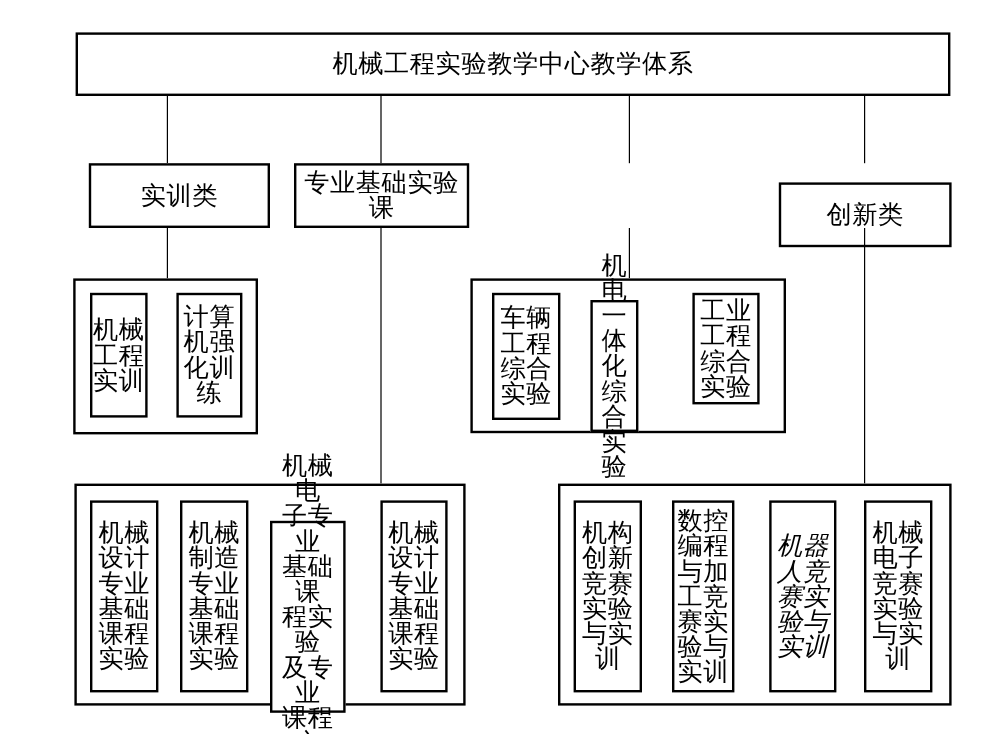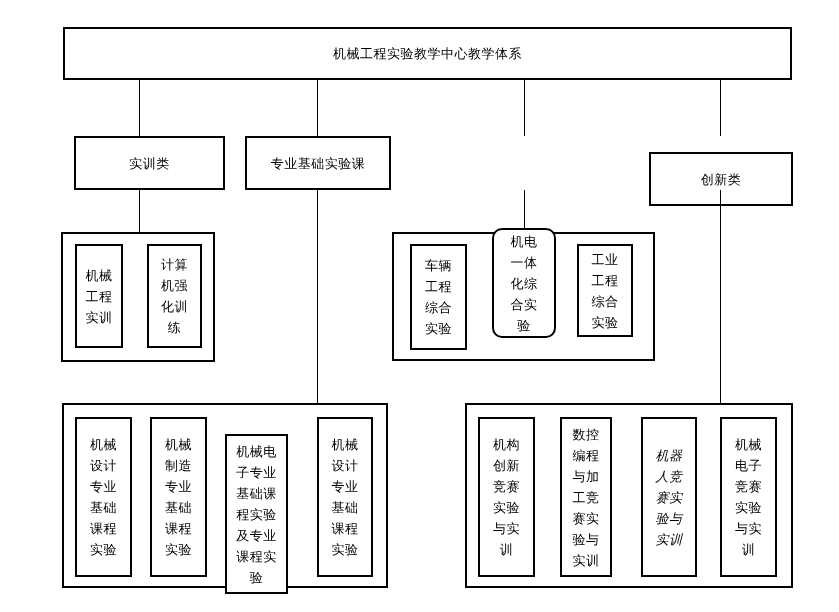--- a/index.html
+++ b/index.html
@@ -19,21 +19,21 @@
   .node {
     position: absolute;
     box-sizing: border-box;
     border: 2px solid #000;
     background: #fff;
     display: flex;
     align-items: center;
     justify-content: center;
     text-align: center;
     white-space: pre-line;
-    font-size: 13px;
+    font-size: 21px;
     line-height: 21px;
     letter-spacing: 0.5px;
   }
   .frame {
     position: absolute;
     box-sizing: border-box;
     border: 2px solid #000;
     background: #fff;
   }
   .vline {
@@ -70,21 +70,21 @@
   <div class="node" style="left:147px; top:244px; width:55px; height:104px;">计算
 机强
 化训
 练</div>
 
   <div class="frame" style="left:392px; top:232px; width:263px; height:129px;"></div>
   <div class="node" style="left:410px; top:244px; width:57px; height:106px;">车辆
 工程
 综合
 实验</div>
-  <div class="node" style="left:492px; top:228px; width:64px; height:110px;border-radius:10px;">机电
+  <div class="node" style="left:492px; top:250px; width:40px; height:110px;">机电
 一体
 化综
 合实
 验</div>
   <div class="node" style="left:577px; top:244px; width:56px; height:93px;">工业
 工程
 综合
 实验</div>
 
   <div class="frame" style="left:62px; top:403px; width:326px; height:185px;"></div>

